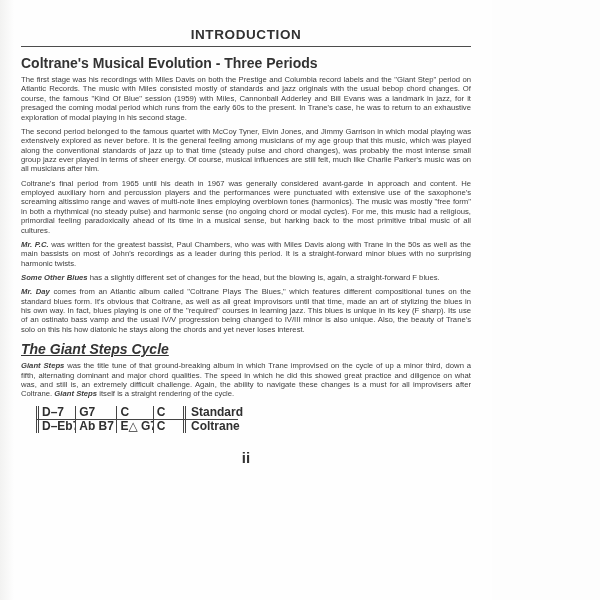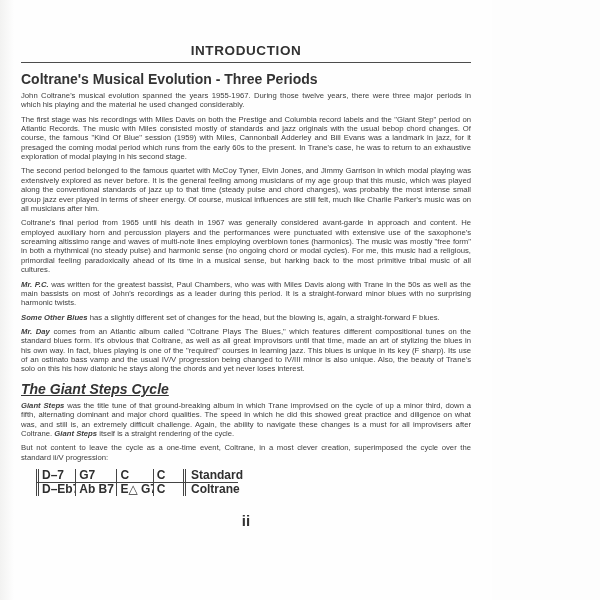--- a/index.html
+++ b/index.html
@@ -7,21 +7,21 @@
     width: 600px; height: 600px;
     background: #fdfdfd;
     font-family: "Liberation Sans", "DejaVu Sans", sans-serif;
     color: #3a3a3a;
     overflow: hidden;
   }
   .page {
     width: 492px; height: 600px;
     background: linear-gradient(to right, #f2f2f1 0px, #fefefe 14px, #fefefe 586px, #f3f3f2 600px);
     box-sizing: border-box;
-    padding-top: 43px;
+    padding-top: 27px;
   }
   .content {
     width: 450px;
     margin: 0 auto;
   }
   .doc-title {
     text-align: center;
     font-weight: bold;
     font-size: 13.5px;
     letter-spacing: 0.6px;
@@ -90,37 +90,35 @@
 </head>
 <body>
 
 <div class="page">
   <div class="content">
 
     <div class="doc-title">INTRODUCTION</div>
     <hr class="title-rule">
 
     <div class="h2">Coltrane's Musical Evolution - Three Periods</div>
-    <p class="para">John Coltrane's musical evolution spanned the years 1955-1967. During those twelve years, there were three major periods in which his playing and the material he used changed considerably.</p>
     <p class="para">The first stage was his recordings with Miles Davis on both the Prestige and Columbia record labels and the "Giant Step" period on Atlantic Records. The music with Miles consisted mostly of standards and jazz originals with the usual bebop chord changes. Of course, the famous "Kind Of Blue" session (1959) with Miles, Cannonball Adderley and Bill Evans was a landmark in jazz, for it presaged the coming modal period which runs from the early 60s to the present. In Trane's case, he was to return to an exhaustive exploration of modal playing in his second stage.</p>
     <p class="para">The second period belonged to the famous quartet with McCoy Tyner, Elvin Jones, and Jimmy Garrison in which modal playing was extensively explored as never before. It is the general feeling among musicians of my age group that this music, which was played along the conventional standards of jazz up to that time (steady pulse and chord changes), was probably the most intense small group jazz ever played in terms of sheer energy. Of course, musical influences are still felt, much like Charlie Parker's music was on all musicians after him.</p>
     <p class="para">Coltrane's final period from 1965 until his death in 1967 was generally considered avant-garde in approach and content. He employed auxiliary horn and percussion players and the performances were punctuated with extensive use of the saxophone's screaming altissimo range and waves of multi-note lines employing overblown tones (harmonics). The music was mostly "free form" in both a rhythmical (no steady pulse) and harmonic sense (no ongoing chord or modal cycles). For me, this music had a religious, primordial feeling paradoxically ahead of its time in a musical sense, but harking back to the most primitive tribal music of all cultures.</p>
 
 
     <p class="para"><span class="bi">Mr. P.C.</span><span> was written for the greatest bassist, Paul Chambers, who was with Miles Davis along with Trane in the 50s as well as the main bassists on most of John's recordings as a leader during this period. It is a straight-forward minor blues with no surprising harmonic twists.</span></p>
 
     <p class="para"><span class="bi">Some Other Blues</span><span> has a slightly different set of changes for the head, but the blowing is, again, a straight-forward F blues.</span></p>
 
     <p class="para"><span class="bi">Mr. Day</span><span> comes from an Atlantic album called "Coltrane Plays The Blues," which features different compositional tunes on the standard blues form. It's obvious that Coltrane, as well as all great improvisors until that time, made an art of stylizing the blues in his own way. In fact, blues playing is one of the "required" courses in learning jazz. This blues is unique in its key (F sharp). Its use of an ostinato bass vamp and the usual IV/V progression being changed to IV/III minor is also unique. Also, the beauty of Trane's solo on this his how diatonic he stays along the chords and yet never loses interest.</span></p>
 
     <div class="h2 biu">The Giant Steps Cycle</div>
 
     <p class="para"><span class="bi">Giant Steps</span><span> was the title tune of that ground-breaking album in which Trane improvised on the cycle of up a minor third, down a fifth, alternating dominant and major chord qualities. The speed in which he did this showed great practice and diligence on what was, and still is, an extremely difficult challenge. Again, the ability to navigate these changes is a must for all improvisers after Coltrane. </span><span class="bi">Giant Steps</span><span> itself is a straight rendering of the cycle.</span></p>
 
-    <p class="para">But not content to leave the cycle as a one-time event, Coltrane, in a most clever creation, superimposed the cycle over the standard ii/V progression:</p>
 
     <div class="chord-table">
       <div class="ct-row first">
         <div class="ct-cell c1">D–7</div>
         <div class="ct-cell c2">G7</div>
         <div class="ct-cell c3">C</div>
         <div class="ct-cell c4">C</div>
         <div class="ct-label">Standard</div>
       </div>
       <div class="ct-row">

